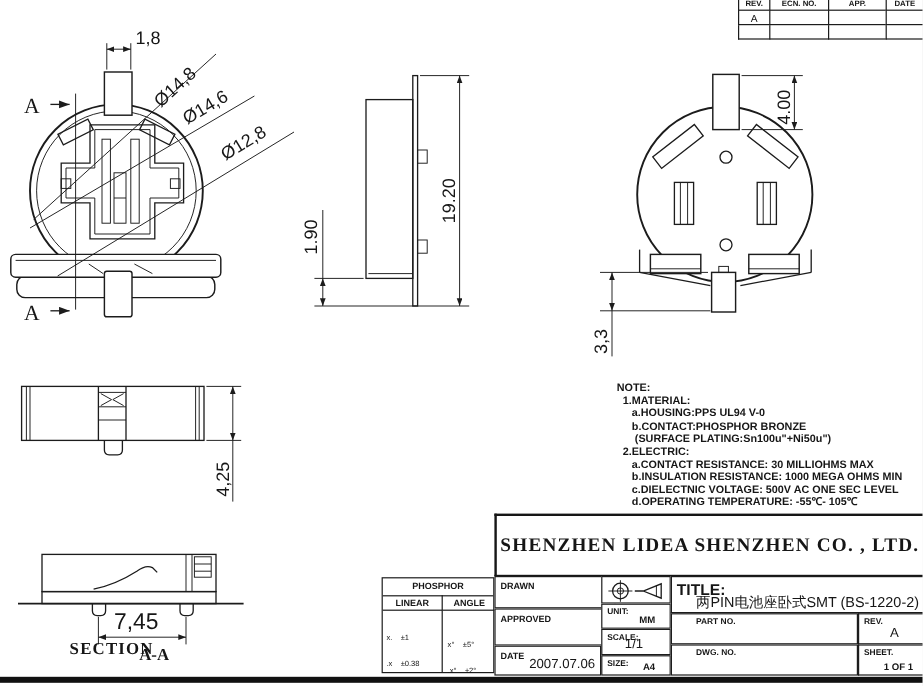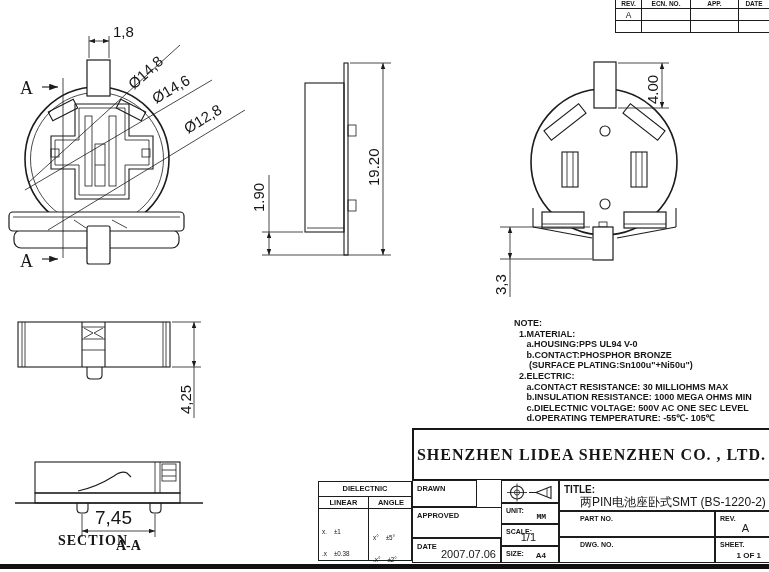--- a/index.html
+++ b/index.html
@@ -229,37 +229,37 @@
       (SURFACE PLATING:Sn100u"+Ni50u")
   2.ELECTRIC:
      a.CONTACT RESISTANCE: 30 MILLIOHMS MAX
      b.INSULATION RESISTANCE: 1000 MEGA OHMS MIN
      c.DIELECTNIC VOLTAGE: 500V AC ONE SEC LEVEL
      d.OPERATING TEMPERATURE: -55℃- 105℃</div>
 
   <div class="tb company" style="border-bottom-width:1px;">SHENZHEN LIDEA SHENZHEN CO. , LTD.</div>
 
   <div class="tb tolbox">
-    <div class="tol-h">DIELECTNIC</div>
+    <div class="tol-h">PHOSPHOR</div>
     <div class="tol-sub" style="left:0;width:50px;border-right:1px solid #1c1c1c;">LINEAR</div>
     <div class="tol-sub" style="left:50px;width:44px;">ANGLE</div>
     <div class="tol-col" style="left:0;width:50px;border-right:1px solid #1c1c1c;padding:4px 0 0 3px;">
       <div>x.    ±1</div>
       <div>.x    ±0.38</div>
       
       
     </div>
     <div class="tol-col" style="left:50px;width:44px;padding:10px 0 0 4px;">
       <div>x°    ±5°</div>
       <div>.x°    ±2°</div>
       
     </div>
   </div>
 
-  <div class="tb" style="left:412px;top:480px;width:65px;height:27px;">
+  <div class="tb" style="left:412px;top:480px;width:101px;height:27px;">
     <span class="lbl">DRAWN</span>
   </div>
   <div class="tb" style="left:412px;top:507px;width:111px;height:31px;">
     <span class="lbl">APPROVED</span>
   </div>
   <div class="tb" style="left:412px;top:538px;width:89px;height:25px;">
     <span class="lbl">DATE</span>
     <span class="val-br">2007.07.06</span>
   </div>
 
@@ -268,33 +268,33 @@
       <circle cx="14" cy="10.5" r="6.5" class="ln"></circle>
       <circle cx="14" cy="10.5" r="2.6" class="ln thin"></circle>
       <line x1="4" y1="10.5" x2="24" y2="10.5" class="ln thin"></line>
       <line x1="14" y1="1.5" x2="14" y2="19.5" class="ln thin"></line>
       <path d="M26,10.5 L33,10.5 L48,4.5 L48,16.5 L33,10.5" class="ln"></path>
       <line x1="44" y1="6" x2="44" y2="15" class="ln thin"></line>
     </svg>
   </div>
   <div class="tb" style="left:501px;top:503px;width:58px;height:21px;">
     <span class="lbl" style="font-size:7px;">UNIT:</span>
-    <span class="val-sm" style="right:12px;font-family:Liberation Mono, monospace;">MM</span>
+    <span class="val-sm" style="right:12px;">MM</span>
   </div>
   <div class="tb" style="left:501px;top:524px;width:58px;height:22px;">
     <span class="lbl" style="font-size:7px;">SCALE:</span>
     <span class="val-sm" style="right:22px;font-weight:normal;font-size:11px;">1/1</span>
   </div>
   <div class="tb" style="left:501px;top:546px;width:58px;height:17px;">
     <span class="lbl" style="font-size:7px;">SIZE:</span>
     <span class="val-sm" style="right:12px;">A4</span>
   </div>
 
   <div class="tb" style="left:559px;top:480px;width:210px;height:31px;border-right:none;">
-    <span class="lbl" style="font-size:10px;">TITLE:</span>
+    <span class="lbl" style="font-size:13px;">TITLE:</span>
     <span class="title-cn">两PIN电池座卧式SMT (BS-1220-2)</span>
   </div>
   <div class="tb" style="left:559px;top:511px;width:156px;height:26px;">
     <span class="lbl" style="font-size:7px;left:20px;">PART NO.</span>
   </div>
   <div class="tb" style="left:715px;top:511px;width:54px;height:26px;border-right:none;">
     <span class="lbl" style="font-size:7px;">REV.</span>
     <span class="val-br" style="right:20px;">A</span>
   </div>
   <div class="tb" style="left:559px;top:537px;width:156px;height:26px;">

